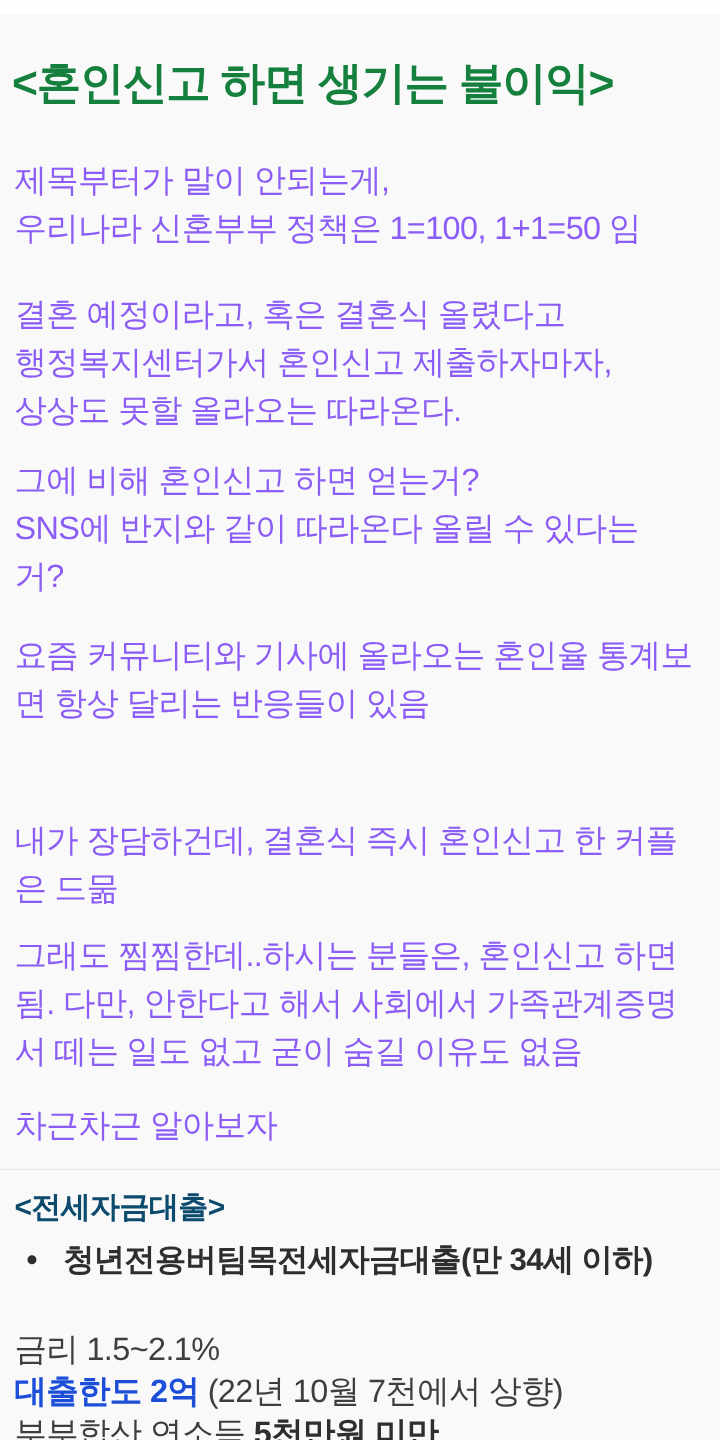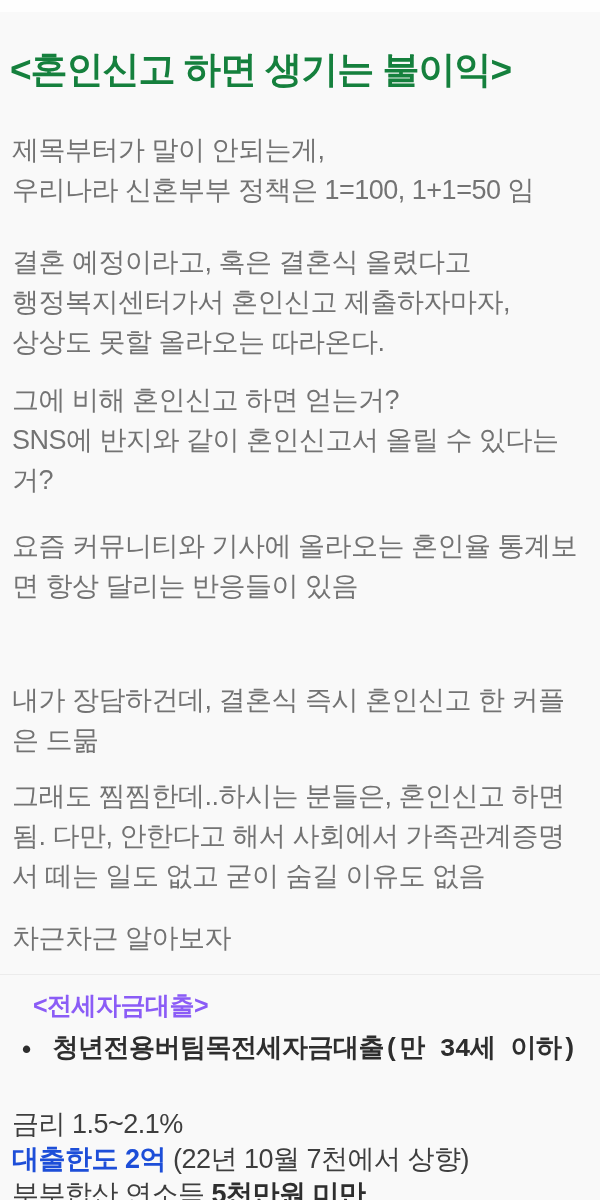--- a/index.html
+++ b/index.html
@@ -17,43 +17,43 @@
     background:#fefefe;
   }
   .block{position:absolute;left:12px;}
   .title{
     top:20px;left:10px;
     font-size:37px;font-weight:700;color:#15803d;
     letter-spacing:-1px;white-space:nowrap;
   }
   .para .line{
     font-size:27px;line-height:40px;white-space:nowrap;
-    color:#737373;letter-spacing:-0.5px;
+    color:#8b5cf6;letter-spacing:-0.5px;
   }
   .p1{top:130px}.p2{top:242px}.p3{top:380px}.p4{top:526px}
   .p5{top:680px}.p6{top:776px}.p7{top:918px}
   .divider{
     position:absolute;top:966px;left:0;width:600px;height:1px;
     background:#ececec;border:none;
   }
   .section-heading{
     top:968px;
-    font-size:25px;font-weight:700;color:#8b5cf6;
-    letter-spacing:-0.5px;white-space:nowrap;margin-left:21px;
+    font-size:25px;font-weight:700;color:#0c4a6e;
+    letter-spacing:-0.5px;white-space:nowrap;
   }
   .bullet-row{
     top:1032px;left:22px;
     display:flex;align-items:flex-start;
     font-size:26px;font-weight:700;color:#2e2e2e;
     letter-spacing:-0.5px;white-space:nowrap;
   }
   .bullet-dot{
     font-size:26px;line-height:34px;margin-right:22px;color:#2e2e2e;
   }
-  .bullet-label{line-height:34px;font-family:Liberation Mono, monospace;}
+  .bullet-label{line-height:34px;}
   .finance{top:1107px;}
   .finance .fline{
     font-size:27px;line-height:35px;white-space:nowrap;
     letter-spacing:-0.5px;color:#3e3e3e;
   }
   .red-bold{color:#1d4ed8;font-weight:700;}
   .bold-dark{color:#2e2e2e;font-weight:700;}
 </style>
 </head>
 <body>
@@ -68,21 +68,21 @@
 </div>
 
 <div class="block para p2">
   <div class="line">결혼 예정이라고, 혹은 결혼식 올렸다고</div>
   <div class="line">행정복지센터가서 혼인신고 제출하자마자,</div>
   <div class="line">상상도 못할 올라오는 따라온다.</div>
 </div>
 
 <div class="block para p3">
   <div class="line">그에 비해 혼인신고 하면 얻는거?</div>
-  <div class="line">SNS에 반지와 같이 혼인신고서 올릴 수 있다는</div>
+  <div class="line">SNS에 반지와 같이 따라온다 올릴 수 있다는</div>
   <div class="line">거?</div>
 </div>
 
 <div class="block para p4">
   <div class="line">요즘 커뮤니티와 기사에 올라오는 혼인율 통계보</div>
   <div class="line">면 항상 달리는 반응들이 있음</div>
 </div>
 
 <div class="block para p5">
   <div class="line">내가 장담하건데, 결혼식 즉시 혼인신고 한 커플</div>

